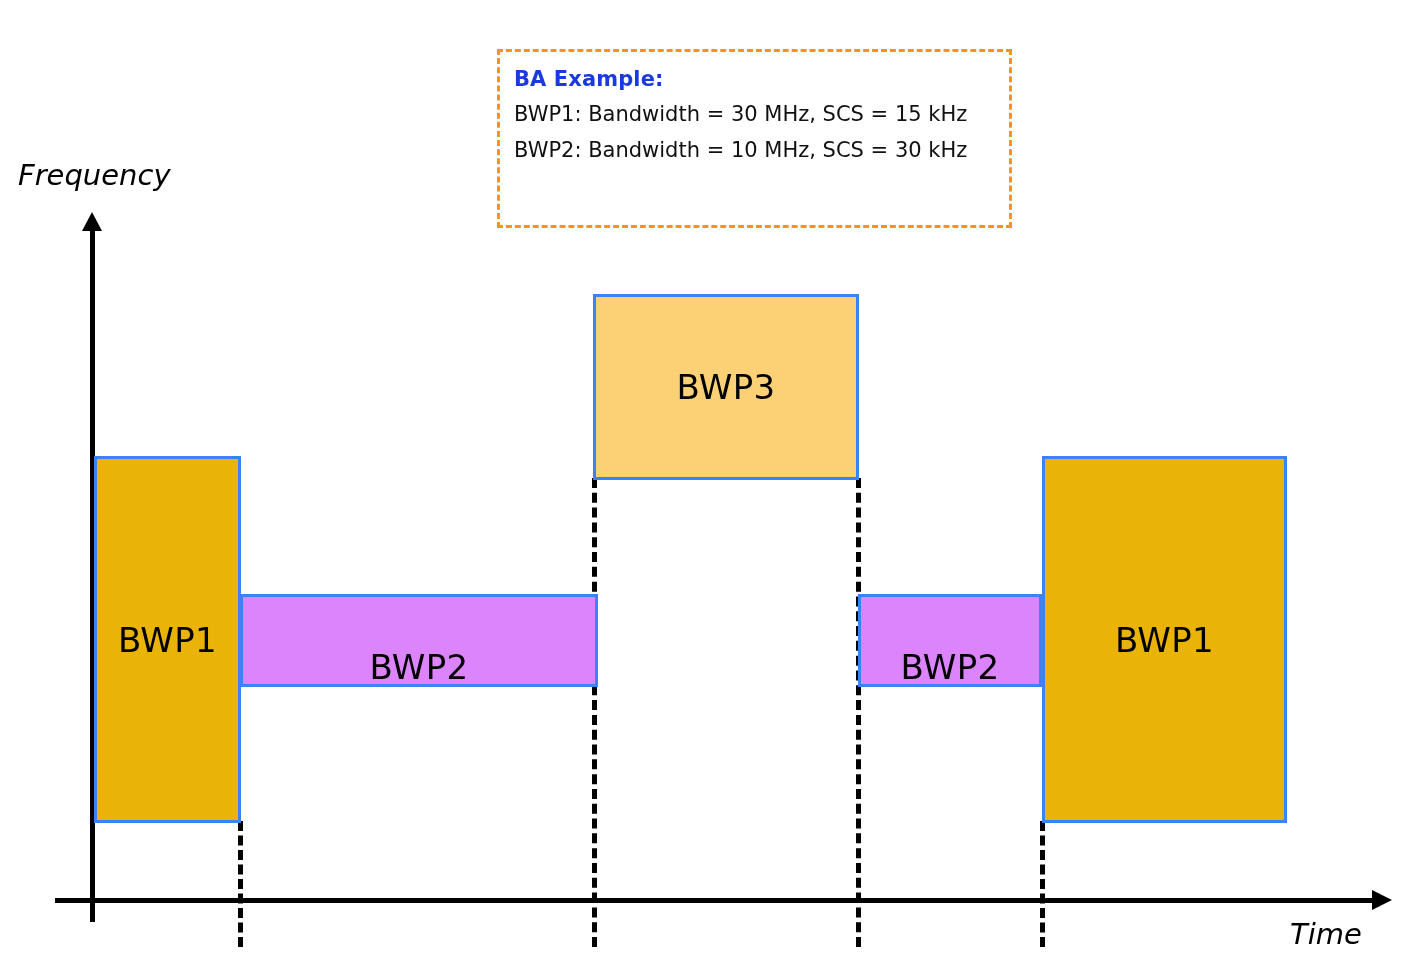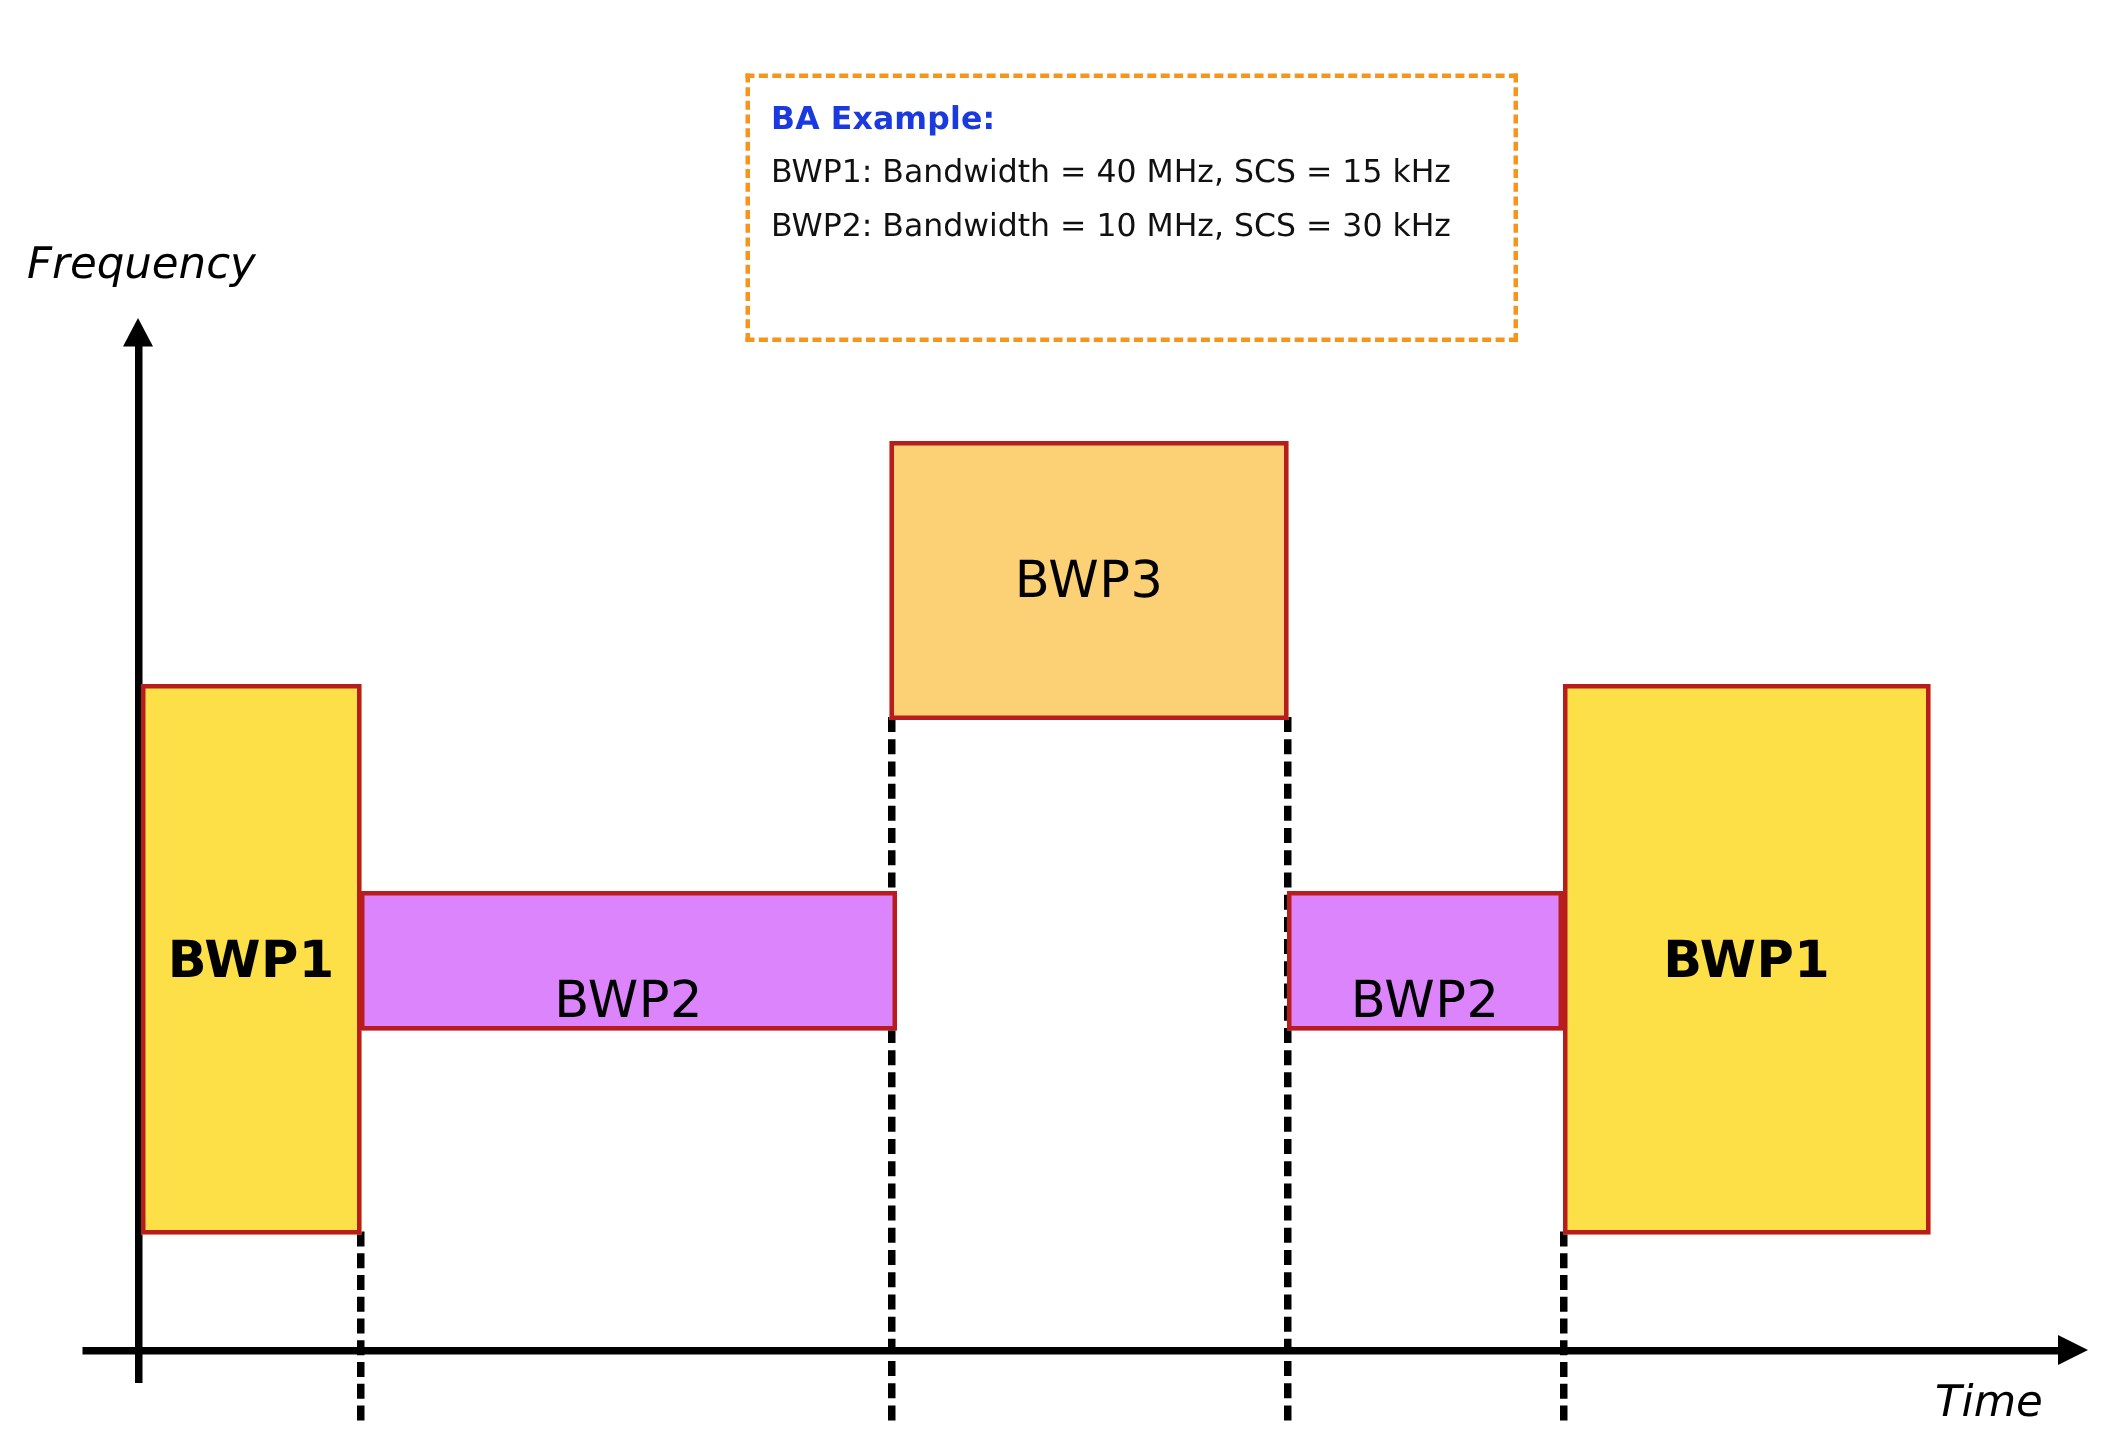--- a/index.html
+++ b/index.html
@@ -100,44 +100,44 @@
     position: absolute;
     width: 0;
     border-left: 5px dashed #000000;
     z-index: 1;
   }
 
   
   .bwp {
     position: absolute;
     box-sizing: border-box;
-    border: 3px solid #b91c1c;
+    border: 3px solid #3b82f6;
     display: flex;
     align-items: center;
     justify-content: center;
     z-index: 2;
   }
   .bwp span {
     font-size: 34px;
     color: #000000;
     line-height: 1;
     letter-spacing: 0.3px;
   }
-  .bwp-blue   { background: #fde047; font-weight: bold; }
+  .bwp-blue   { background: #eab308; }
   .bwp-purple { background: #DB84FB; align-items: flex-end; }
   .bwp-orange { background: #FCD175; }
 </style>
 </head>
 <body>
 
 <div id="canvas">
 
   <div class="legend-box">
     <div class="legend-title">BA Example:</div>
-    <div class="legend-line">BWP1: Bandwidth = 40 MHz, SCS = 15 kHz</div>
+    <div class="legend-line">BWP1: Bandwidth = 30 MHz, SCS = 15 kHz</div>
     <div class="legend-line">BWP2: Bandwidth = 10 MHz, SCS = 30 kHz</div>
   </div>
 
   <div class="axis-y-line"></div>
   <div class="axis-y-arrow"></div>
   <div class="axis-x-line"></div>
   <div class="axis-x-arrow"></div>
 
   <div class="axis-label axis-label-freq">Frequency</div>
   <div class="axis-label axis-label-time">Time</div>

